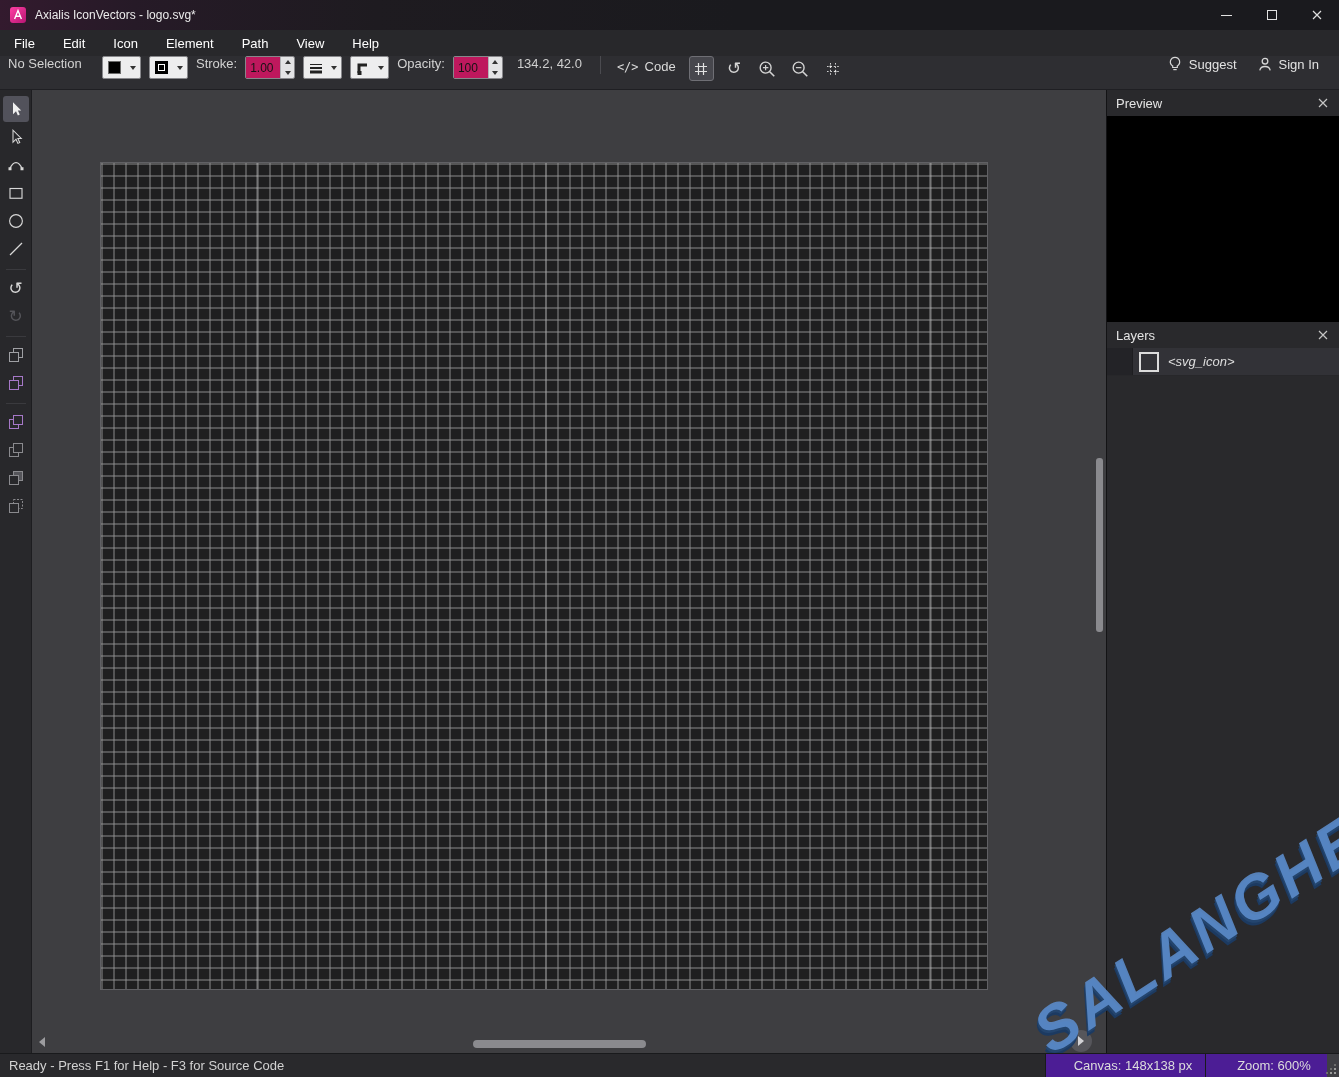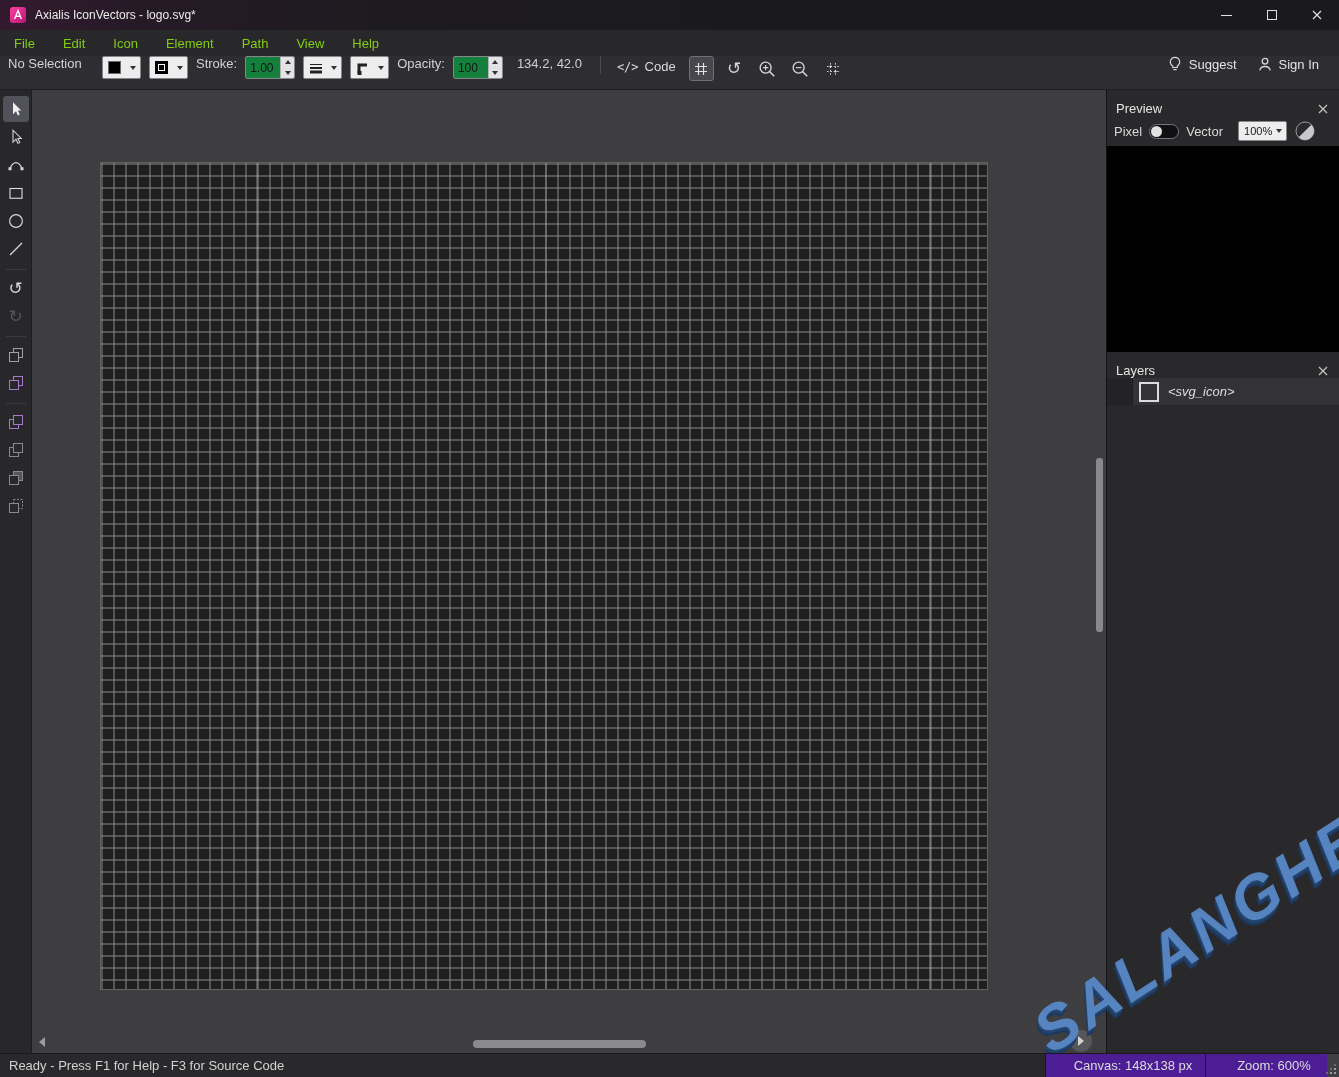--- a/index.html
+++ b/index.html
@@ -21,38 +21,38 @@
     background:linear-gradient(135deg,#ff3fa4,#b81573); flex:0 0 auto; }
   .title { font-size:12px; color:#ececec; }
   .win-controls { margin-left:auto; display:flex; height:100%; }
   .win-btn { width:45px; height:100%; display:flex; align-items:center; justify-content:center; }
   .min-glyph { width:11px; height:1px; background:#e2e2e2; display:block; }
   .max-glyph { width:10px; height:10px; border:1px solid #e2e2e2; display:block; }
 
   
   .menubar { position:absolute; top:30px; left:0; right:0; height:26px;
     background:#28282b; display:flex; align-items:center; }
-  .menu-item { padding:4px 14px; color:#84cc16; }
+  .menu-item { padding:4px 14px; color:#ffffff; }
 
   
   .toolbar { position:absolute; top:56px; left:0; right:0; height:34px;
     background:#2e2e32; border-bottom:1px solid #1f1f23;
     display:flex; align-items:flex-start; padding:0 8px; gap:8px; }
   .tb-label { color:#d2d2d2; white-space:nowrap; }
   .no-selection { min-width:86px; }
   .dd { height:23px; background:#ededee; border:1px solid #87878b; border-radius:2px;
     display:flex; align-items:center; }
   .dd .icon-box { width:23px; display:flex; align-items:center; justify-content:center; }
   .chev { width:0; height:0; border-left:3.5px solid transparent; border-right:3.5px solid transparent;
     border-top:4px solid #333; margin:0 4px; display:inline-block; }
   .swatch-fill { width:13px; height:13px; background:#000; border:1px solid #6a6a6a; }
   .swatch-stroke { width:13px; height:13px; background:#000; position:relative; }
   .swatch-stroke::after { content:""; position:absolute; inset:3px; border:1.5px solid #fff; }
   .spin { height:23px; display:flex; border:1px solid #87878b; border-radius:2px; overflow:hidden; }
-  .spin input { width:34px; border:none; outline:none; background:#15803d; color:#141414;
+  .spin input { width:34px; border:none; outline:none; background:#be185d; color:#141414;
     font-size:12px; padding-left:4px; font-family:"Liberation Sans",sans-serif; }
   .spin-btns { width:14px; background:#e3e3e5; border-left:1px solid #b4b4b7; display:flex; flex-direction:column; }
   .spin-btns .sb { flex:1; display:flex; align-items:center; justify-content:center; }
   .tri-up { width:0;height:0;border-left:3px solid transparent;border-right:3px solid transparent;border-bottom:4px solid #333; }
   .tri-dn { width:0;height:0;border-left:3px solid transparent;border-right:3px solid transparent;border-top:4px solid #333; }
   .coords { color:#cfcfcf; margin-left:6px; min-width:72px; }
   .tsep { width:1px; height:18px; background:#4b4b50; margin:0 3px; }
   .code-btn { display:flex; align-items:center; gap:6px; color:#dadada; padding:3px 5px; border-radius:3px; }
   .code-glyph { font-family:"DejaVu Sans Mono", monospace; font-size:12px; }
   .tb-btn { width:25px; height:25px; display:flex; align-items:center; justify-content:center; border-radius:3px; }
@@ -89,21 +89,21 @@
   .scroll-arrow-right-wrap { position:absolute; right:14px; bottom:1px; width:22px; height:22px;
     border-radius:50%; background:#56565b; display:flex; align-items:center; justify-content:center; }
   .scroll-arrow-right { width:0; height:0; border-top:5px solid transparent; border-bottom:5px solid transparent;
     border-left:6px solid #d2d2d5; }
   .vscroll-thumb { position:absolute; right:3px; top:368px; width:7px; height:174px;
     border-radius:3px; background:#8a8a8e; }
 
   
   .panel { position:absolute; top:90px; right:0; width:233px; bottom:24px;
     background:#29292c; border-left:1px solid #131315; }
-  .panel-header { height:26px; display:flex; align-items:flex-end; padding:0 9px; color:#e4e4e4; }
+  .panel-header { height:26px; display:flex; align-items:center; padding:0 9px; color:#e4e4e4; }
   .panel-close { margin-left:auto; width:14px; height:14px; display:flex; align-items:center; justify-content:center; }
   .preview-controls { height:30px; display:flex; align-items:center; padding:0 7px; gap:7px; }
   .toggle { width:30px; height:15px; border-radius:8px; background:#101012; border:1px solid #76767a; position:relative; flex:0 0 auto; }
   .toggle .knob { position:absolute; left:1px; top:1px; width:11px; height:11px; border-radius:50%; background:#e2e2e2; }
   .zoom-dd { margin-left:8px; height:20px; min-width:48px; background:#ededee; border:1px solid #87878b;
     border-radius:2px; display:flex; align-items:center; padding-left:5px; color:#161616; font-size:11px; }
   .preview-body { height:206px; background:#000; }
   .layer-row { height:28px; background:#323237; border-bottom:1px solid #27272a; display:flex; align-items:center; }
   .layer-gutter { width:26px; align-self:stretch; background:#232327; border-right:1px solid #1d1d20; flex:0 0 auto; }
   .thumb-square { width:20px; height:20px; margin-left:6px; border:2px solid #dcdcdc; background:transparent; flex:0 0 auto; }
@@ -383,37 +383,20 @@
 
 <div class="panel">
   <div class="panel-header">
     <span>Preview</span>
     <span class="panel-close">
       <svg width="10" height="10" viewBox="0 0 10 10">
           <path d="M1 1 L9 9 M9 1 L1 9" stroke="#c6c6c6" stroke-width="1.2"></path>
         </svg>
     </span>
   </div>
-  <div class="preview-controls">
-    <span>Pixel</span>
-    <span class="toggle">
-        <span class="knob"></span>
-      </span>
-    <span>Vector</span>
-    <span class="zoom-dd">
-      <span>100%</span>
-      <i class="chev"></i>
-    </span>
-    <span>
-      <svg width="22" height="22" viewBox="0 0 22 22">
-          <circle cx="11" cy="11" r="9" fill="#2a2a2e" stroke="#9a9a9e"></circle>
-          <path d="M11 2 a9 9 0 0 1 0 18 Z" fill="#c9c9cc" transform="rotate(45 11 11)"></path>
-        </svg>
-    </span>
-  </div>
   <div class="preview-body"></div>
 
   <div class="panel-header">
     <span>Layers</span>
     <span class="panel-close">
       <svg width="10" height="10" viewBox="0 0 10 10">
           <path d="M1 1 L9 9 M9 1 L1 9" stroke="#c6c6c6" stroke-width="1.2"></path>
         </svg>
     </span>
   </div>

